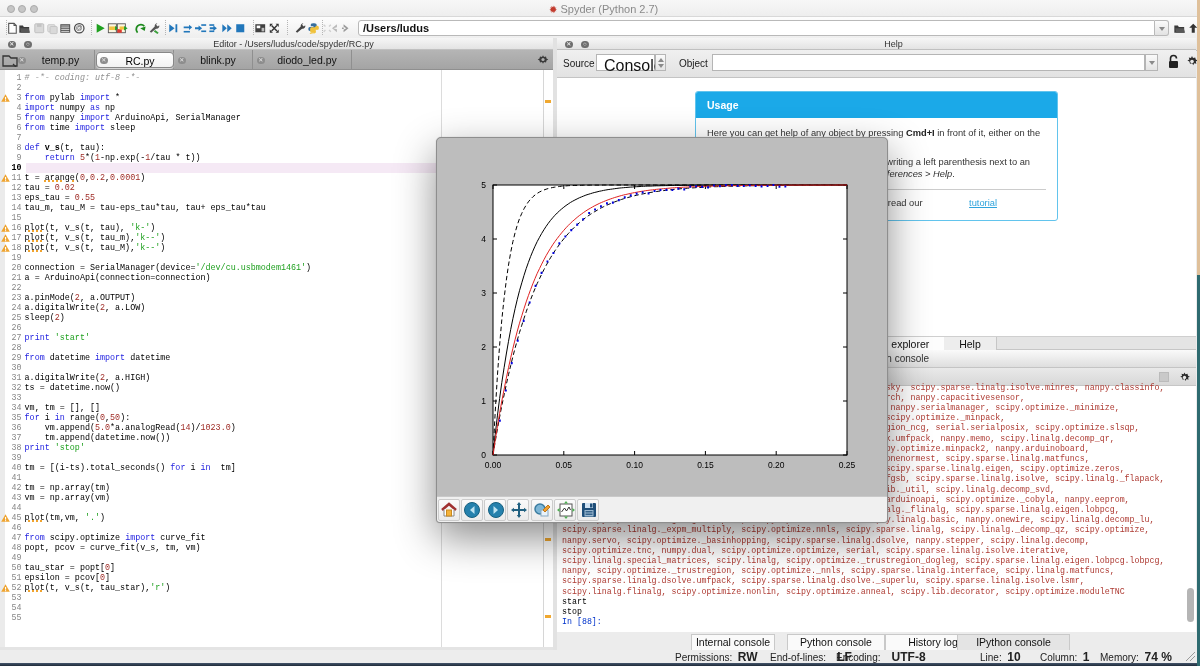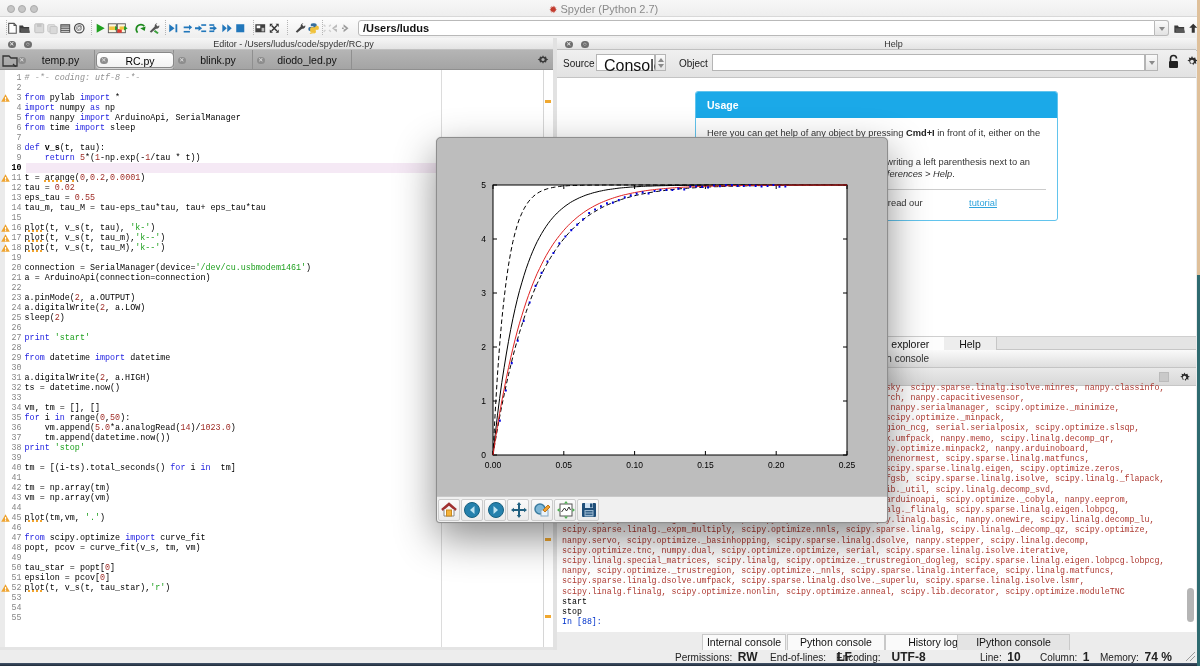--- a/index.html
+++ b/index.html
@@ -467,21 +467,21 @@
 <span class="cr">scipy.linalg.special_matrices, scipy.linalg, scipy.optimize._trustregion_dogleg, scipy.sparse.linalg.eigen.lobpcg.lobpcg,</span>
 <span class="cr">nanpy, scipy.optimize._trustregion, scipy.optimize._nnls, scipy.sparse.linalg.interface, scipy.linalg.matfuncs,</span>
 <span class="cr">scipy.sparse.linalg.dsolve.umfpack, scipy.sparse.linalg.dsolve._superlu, scipy.sparse.linalg.isolve.lsmr,</span>
 <span class="cr">scipy.linalg.flinalg, scipy.optimize.nonlin, scipy.optimize.anneal, scipy.lib.decorator, scipy.optimize.moduleTNC</span>
 start
 stop
 <span class="cb">In [88]:</span></div>
 <div id="conscroll"></div>
 
 <div class="abs" id="btmtabs">
-  <div class="btab" style="left:145px;width:84px;text-align:center;">Internal console</div>
+  <div class="btab" style="left:134px;width:84px;text-align:center;">Internal console</div>
   <div class="btab" style="left:230px;width:98px;">Python console</div>
   <div class="btab" style="left:328px;width:96px;">History log</div>
   <div class="btab" style="left:400px;width:113px;background:#e4e4e4;">IPython console</div>
 </div>
 <div class="abs" id="statusbar">
   <span class="sb" style="left:675px">Permissions:&nbsp; <b>RW</b></span>
   <span class="sb" style="left:770px">End-of-lines:&nbsp;&nbsp;&nbsp; <b>LF</b></span>
   <span class="sb" style="left:836px">Encoding:&nbsp;&nbsp;&nbsp; <b>UTF-8</b></span>
   <span class="sb" style="left:980px">Line:&nbsp; <b>10</b></span>
   <span class="sb" style="left:1040px">Column:&nbsp; <b>1</b></span>

